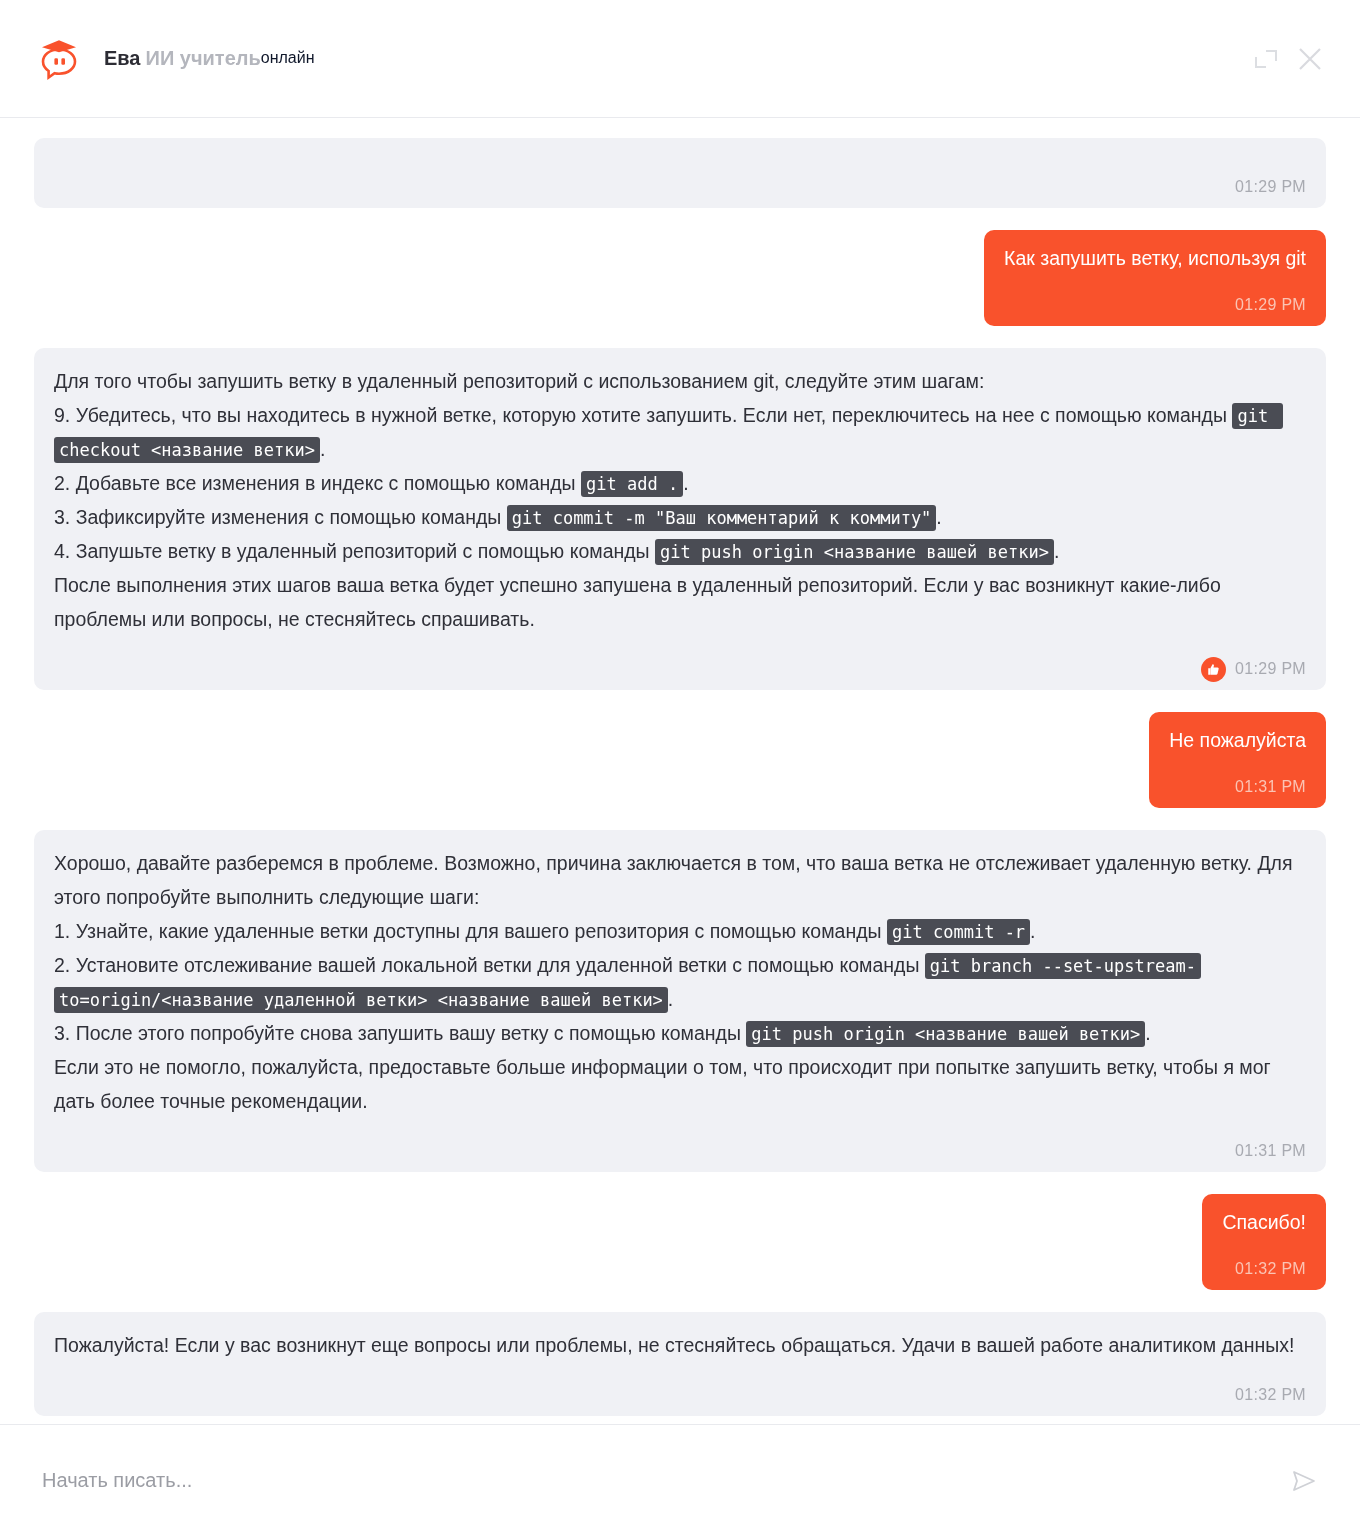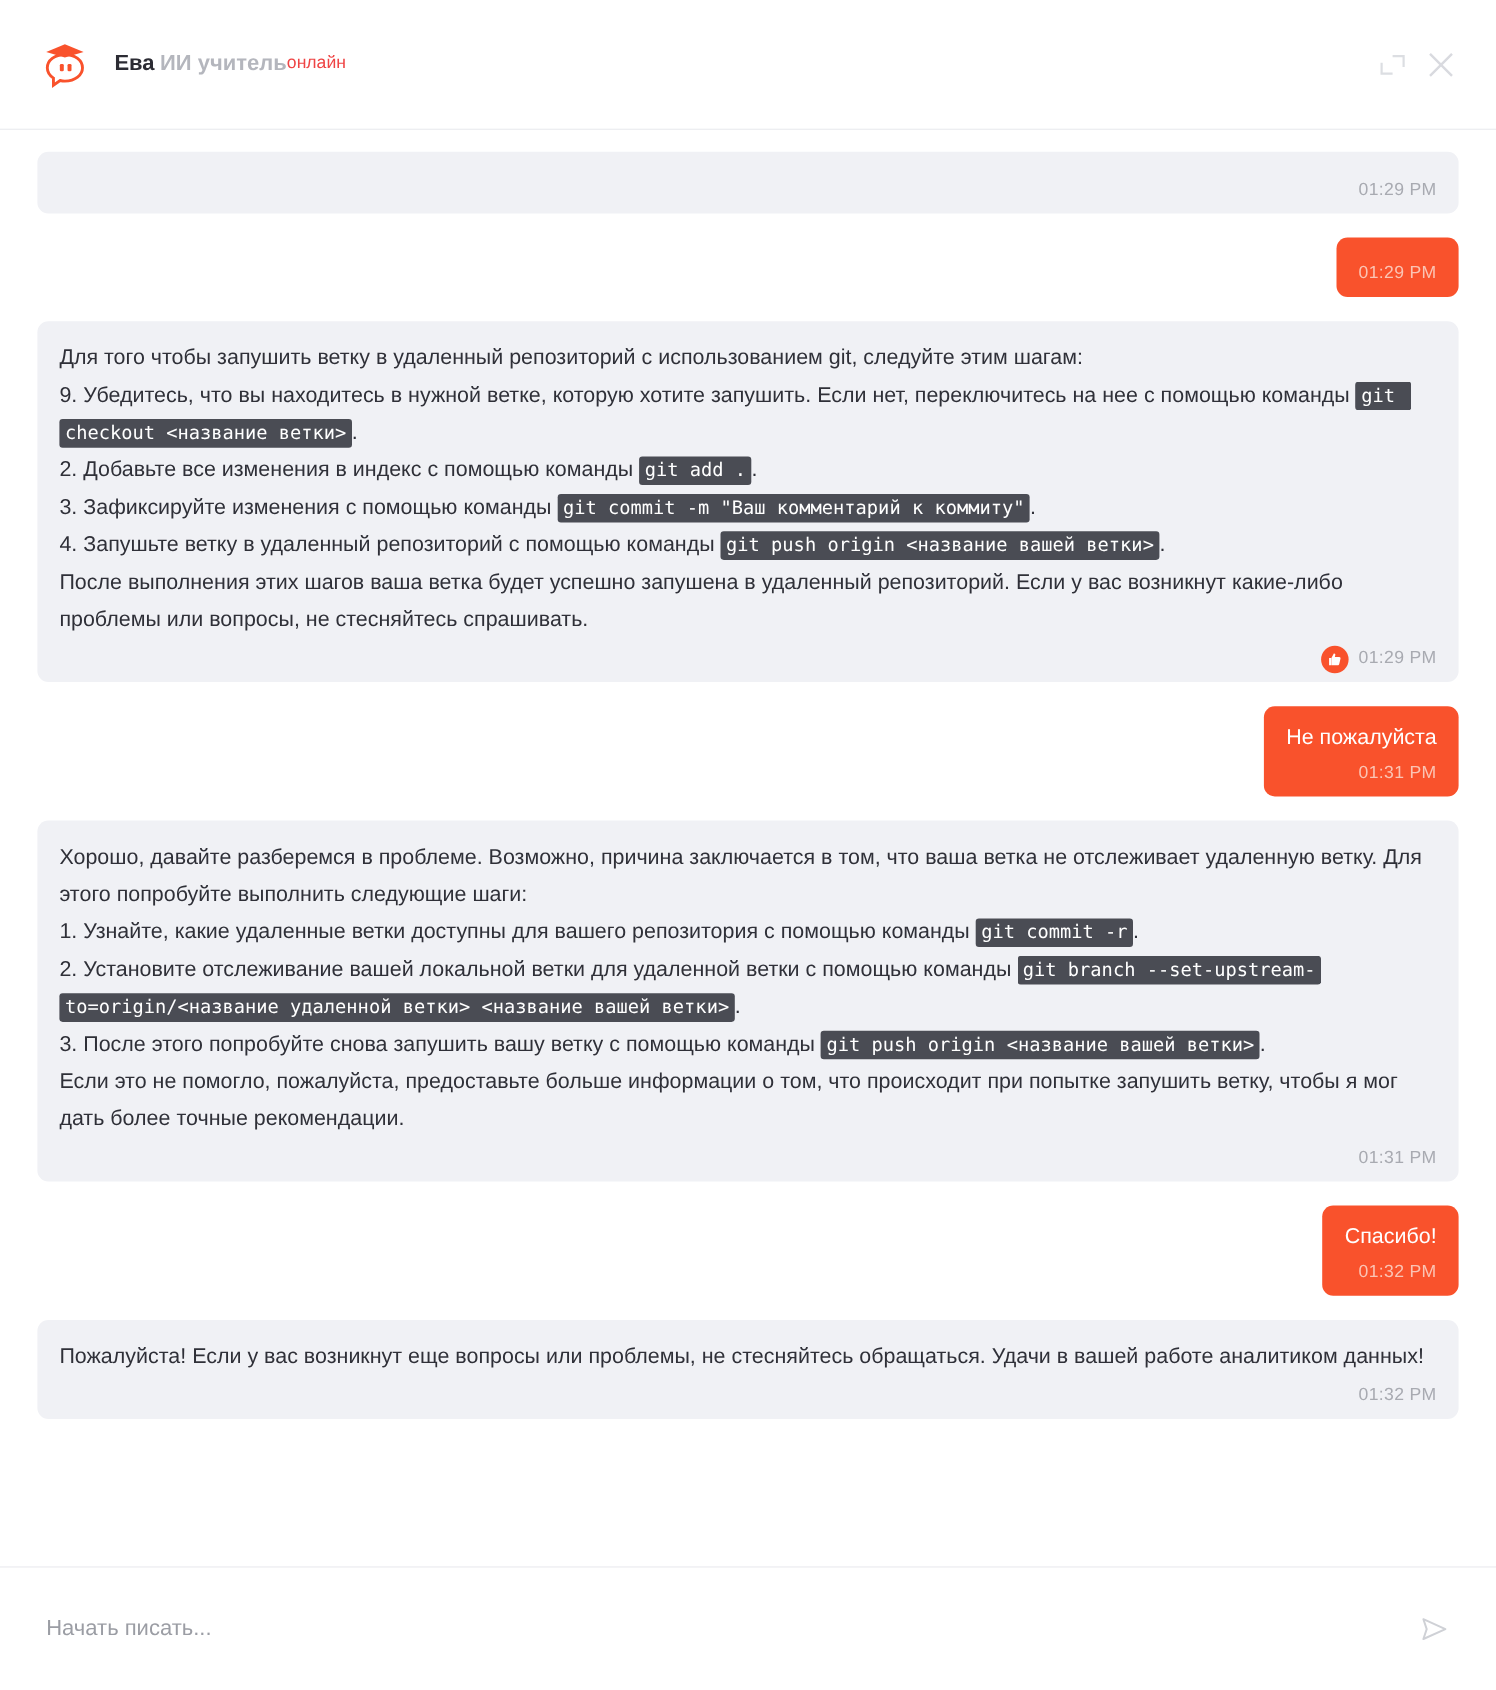--- a/index.html
+++ b/index.html
@@ -29,21 +29,21 @@
   .avatar {
     width: 46px; height: 46px;
     flex: 0 0 46px;
     margin-right: 22px;
     display: flex; align-items: center; justify-content: center;
   }
   .hdr-text { display: flex; justify-content: center; }
   .hdr-line1 { font-size: 20px; line-height: 25px; white-space: nowrap; }
   .hdr-name { font-weight: bold; color: #2c2c34; }
   .hdr-role { font-weight: bold; color: #b4b6bd; margin-left: 5px; }
-  .hdr-status { font-size: 16px; color: #ef4444; line-height: 22px; margin-top: 1px; }
+  .hdr-status { font-size: 16px; color: #0f172a; line-height: 22px; margin-top: 1px; }
   .hdr-spacer { flex: 1 1 auto; }
   .hdr-btn {
     width: 44px; height: 44px;
     display: flex; align-items: center; justify-content: center;
     cursor: pointer;
   }
   .hdr-btn svg { display: block; }
 
   
   .chat {
@@ -97,21 +97,21 @@
     line-height: 1.15;
     box-decoration-break: clone;
     -webkit-box-decoration-break: clone;
   }
 
   .meta {
     display: flex;
     align-items: center;
     justify-content: flex-end;
     gap: 9px;
-    margin-top: 6px;
+    margin-top: 20px;
     height: 26px;
   }
   .time {
     font-size: 16px;
     color: #a8aab1;
     letter-spacing: 0.3px;
   }
   .bubble.user .time { color: #fbc4b4; }
   .reaction {
     width: 25px; height: 25px; border-radius: 50%;
@@ -182,20 +182,21 @@
   <div class="chat" id="chat-area">
       <div class="msg-row bot">
         <div class="bubble bot">
           <div class="meta">
             <span class="time">01:29 PM</span>
           </div>
         </div>
       </div>
       <div class="msg-row user">
         <div class="bubble user">
+          <div class="btext"><span>Как запушить ветку, используя git</span></div>
           <div class="meta">
             <span class="time">01:29 PM</span>
           </div>
         </div>
       </div>
       <div class="msg-row bot">
         <div class="bubble bot">
           <div class="btext"><span>Для того чтобы запушить ветку в удаленный репозиторий с использованием git, следуйте этим шагам:
 9. Убедитесь, что вы находитесь в нужной ветке, которую хотите запушить. Если нет, переключитесь на нее с помощью команды </span><code class="inline">git checkout &lt;название ветки&gt;</code><span>.
 2. Добавьте все изменения в индекс с помощью команды </span><code class="inline">git add .</code><span>.

